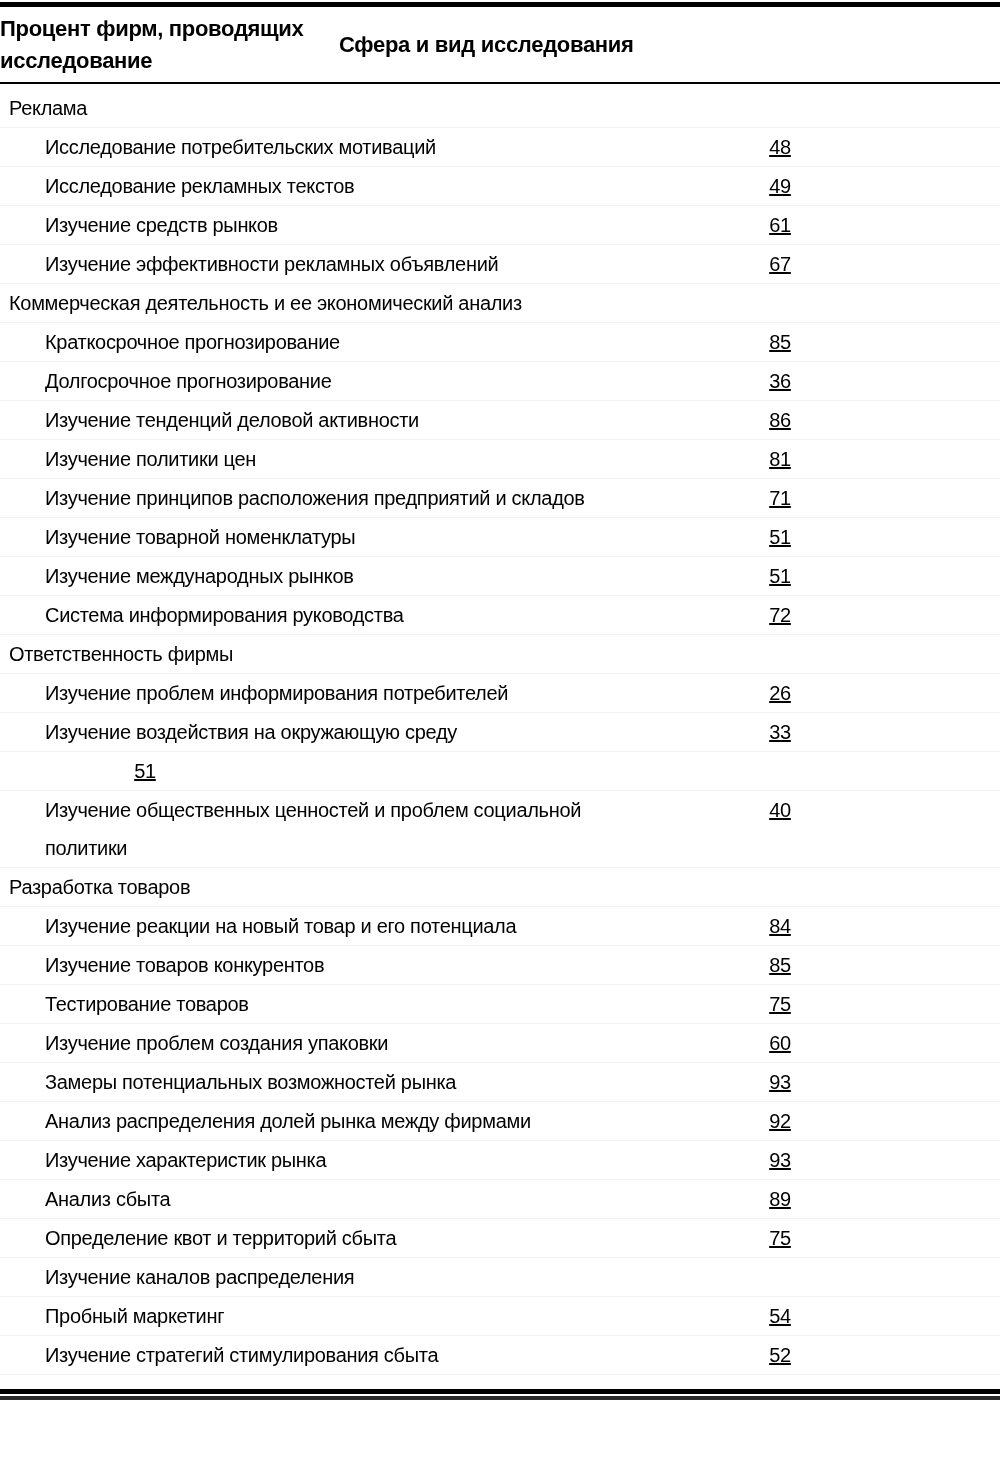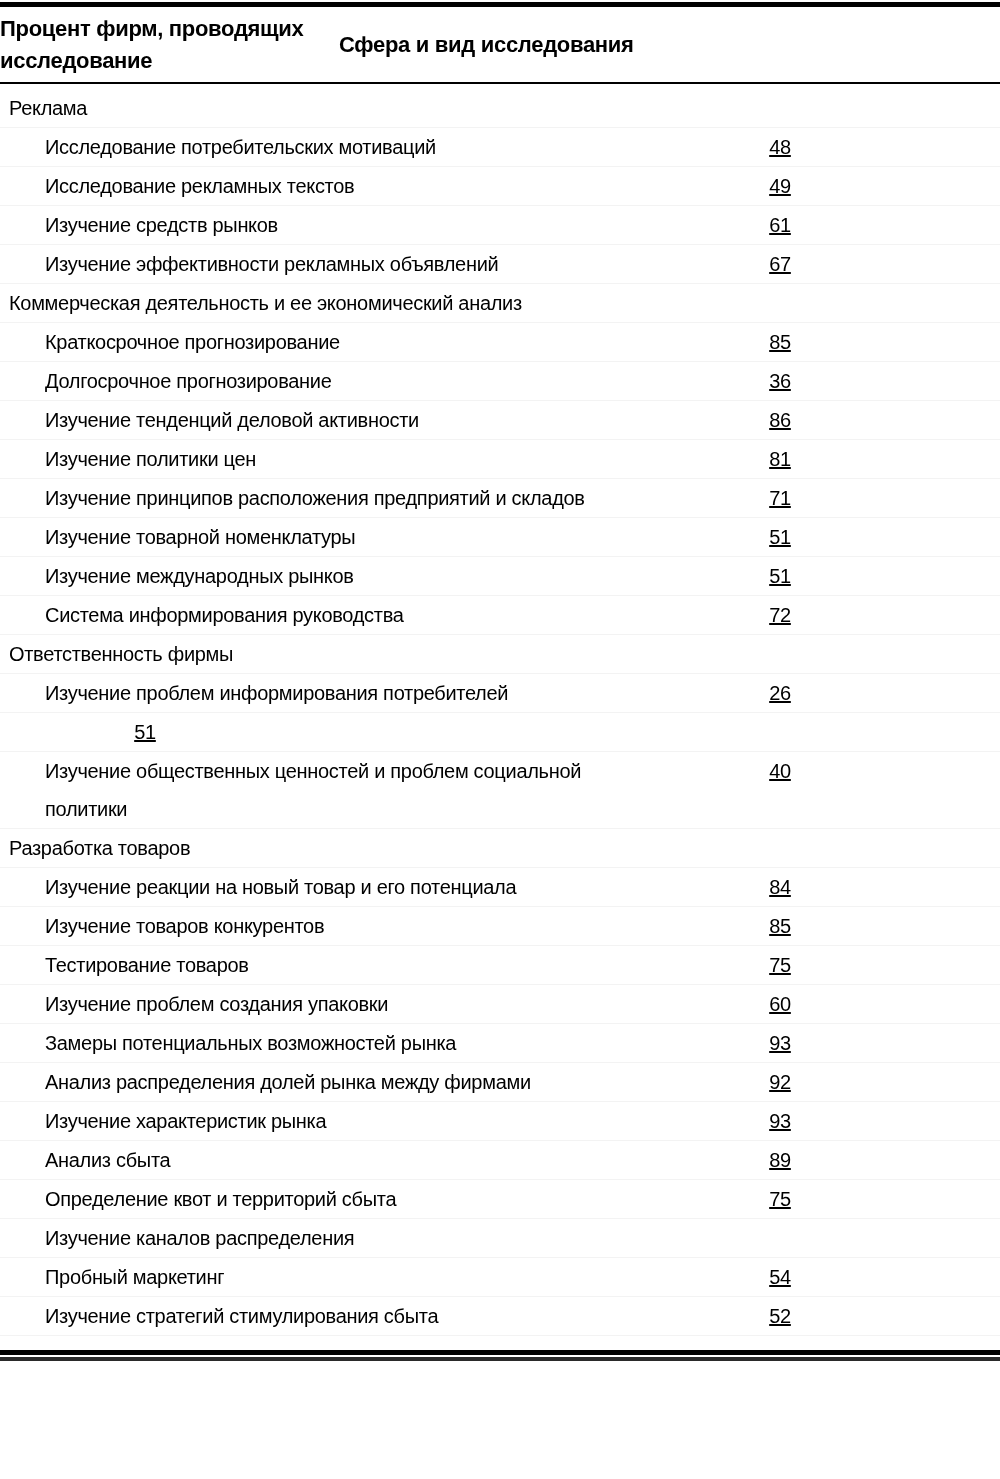--- a/index.html
+++ b/index.html
@@ -156,20 +156,24 @@
       <div class="row">
         <div class="cell-label">Система информирования руководства</div>
         <div class="cell-value">72</div>
       </div>
       <div class="section-title">Ответственность фирмы</div>
       <div class="row">
         <div class="cell-label">Изучение проблем информирования потребителей</div>
         <div class="cell-value">26</div>
       </div>
       <div class="row">
+        <div class="cell-label">Изучение воздействия на окружающую среду</div>
+        <div class="cell-value">33</div>
+      </div>
+      <div class="row">
         <div class="cell-value">51</div>
       </div>
       <div class="row">
         <div class="cell-label">Изучение общественных ценностей и проблем социальной политики</div>
         <div class="cell-value">40</div>
       </div>
       <div class="section-title">Разработка товаров</div>
       <div class="row">
         <div class="cell-label">Изучение реакции на новый товар и его потенциала</div>
         <div class="cell-value">84</div>

